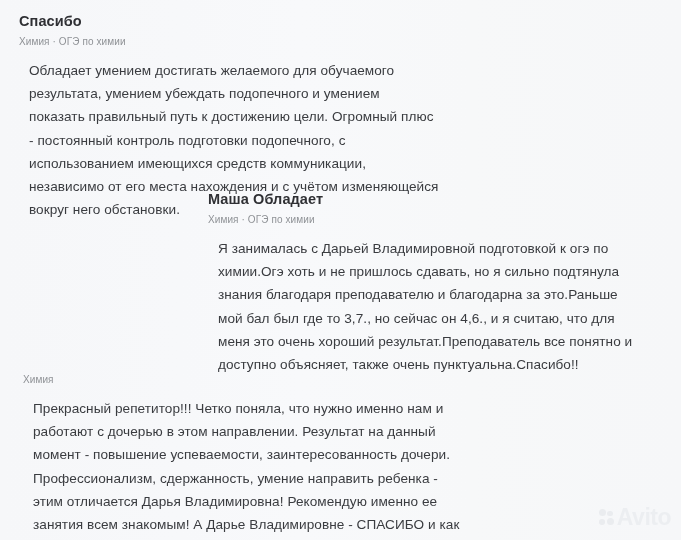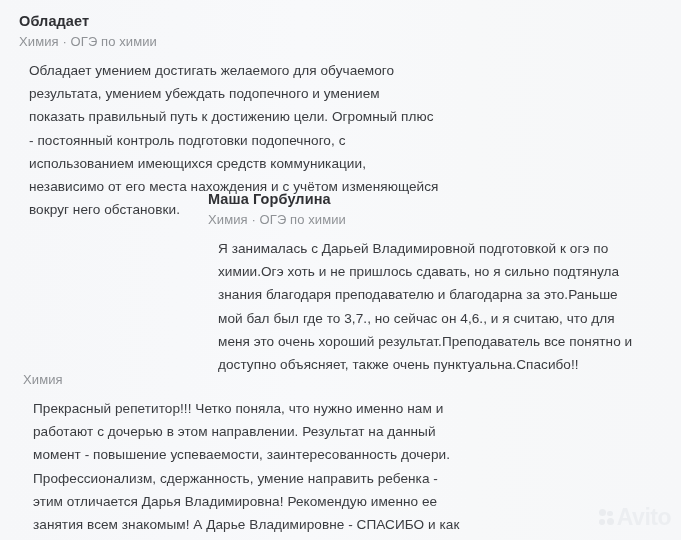--- a/index.html
+++ b/index.html
@@ -40,21 +40,21 @@
   .review-author {
     font-size: 14.5px;
     line-height: 20px;
     color: #2f3034;
     letter-spacing: 0.1px;
     margin: 0 0 3px 0;
     white-space: nowrap;
   }
 
   .review-meta {
-    font-size: 13px;
+    font-size: 10px;
     line-height: 15px;
     color: #8f9296;
     letter-spacing: 0.1px;
     margin: 0 0 9px 0;
     white-space: nowrap;
   }
 
   .review-body {
     font-size: 13.6px;
     line-height: 23.2px;
@@ -108,27 +108,27 @@
   }
 </style>
 </head>
 <body>
 
 <div class="page-bg"></div>
 
 <div class="reviews">
 
   <article class="review" id="review-1">
-    <h3 class="review-author">Обладает</h3>
+    <h3 class="review-author">Спасибо</h3>
     <div class="review-meta">Химия · ОГЭ по химии</div>
     <p class="review-body">Обладает умением достигать желаемого для обучаемого результата, умением убеждать подопечного и умением показать правильный путь к достижению цели. Огромный плюс - постоянный контроль подготовки подопечного, с использованием имеющихся средств коммуникации, независимо от его места нахождения и с учётом изменяющейся вокруг него обстановки.</p>
   </article>
 
   <article class="review" id="review-2">
-    <h3 class="review-author">Маша Горбулина</h3>
+    <h3 class="review-author">Маша Обладает</h3>
     <div class="review-meta">Химия · ОГЭ по химии</div>
     <p class="review-body">Я занималась с Дарьей Владимировной подготовкой к огэ по химии.Огэ хоть и не пришлось сдавать, но я сильно подтянула знания благодаря преподавателю и благодарна за это.Раньше мой бал был где то 3,7., но сейчас он 4,6., и я считаю, что для меня это очень хороший результат.Преподаватель все понятно и доступно объясняет, также очень пунктуальна.Спасибо!!</p>
   </article>
 
   <article class="review" id="review-3">
     <div class="review-meta">Химия</div>
     <p class="review-body">Прекрасный репетитор!!! Четко поняла, что нужно именно нам и работают с дочерью в этом направлении. Результат на данный момент - повышение успеваемости, заинтересованность дочери. Профессионализм, сдержанность, умение направить ребенка - этим отличается Дарья Владимировна! Рекомендую именно ее занятия всем знакомым! А Дарье Владимировне - СПАСИБО и как хорошо, что из множества профессионалов мы выбрали именно Вас!!!</p>
   </article>
 
 </div>

